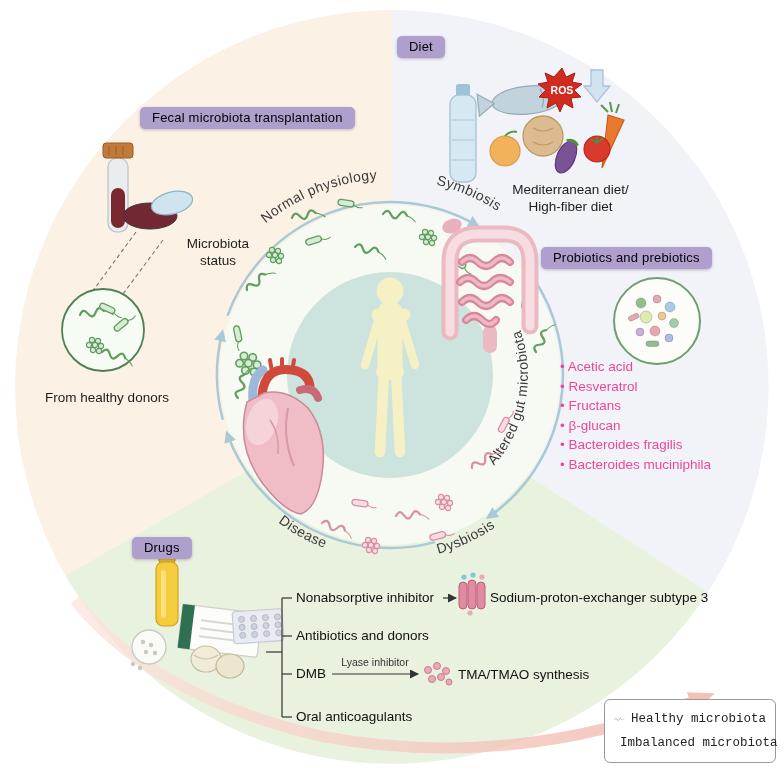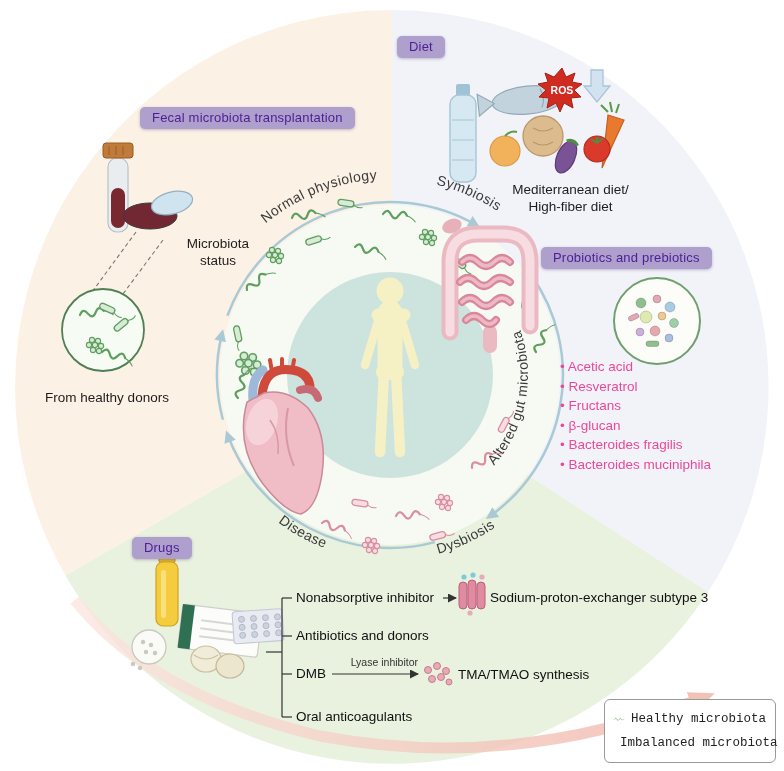--- a/index.html
+++ b/index.html
@@ -1,27 +1,27 @@
 <!DOCTYPE html>
 <html><head>
 <meta charset="utf-8">
 <style>
   * { margin:0; padding:0; box-sizing:border-box; }
   html,body { background:#ffffff; font-family:"Liberation Sans", sans-serif; }
   .stage { position:relative; width:784px; height:771px; background:#fff; overflow:hidden; }
   svg.bg { position:absolute; left:0; top:0; }
-  .badge { position:absolute; background:#ae9fcd; color:#4c1d95; font-size:13px;
+  .badge { position:absolute; background:#ae9fcd; color:#000000; font-size:13px;
            padding:3px 12px 4px; border-radius:5px; letter-spacing:.2px;
            box-shadow:0 1px 3px rgba(90,70,120,.35); white-space:nowrap; }
   .cap { position:absolute; color:#1d1d1d; font-size:13.5px; text-align:center; line-height:1.25; }
   .plist { position:absolute; left:560px; top:357px; font-size:13.5px; color:#ec4899; }
   .plist .row { line-height:19.5px; white-space:nowrap; }
   .plist .row::before { content:"• "; }
   .dlabel { position:absolute; font-size:13.5px; color:#101010; white-space:nowrap; }
-  .dsmall { position:absolute; font-size:10.5px; color:#333; text-align:right; }
+  .dsmall { position:absolute; font-size:10.5px; color:#333; text-align:center; }
   .legend-box { position:absolute; left:604px; top:699px; width:172px; height:64px;
                 background:#fff; border:1.3px solid #999; border-radius:6px;
                 padding:7px 9px; display:flex; flex-direction:column; justify-content:space-around; }
   .legend-row { display:flex; align-items:center; gap:6px; font-size:12.5px; color:#222; white-space:nowrap;font-family:Liberation Mono, monospace; }
   .curved { font-size:14px; fill:#3a3a3a; letter-spacing:.4px; }
   .g-mic { stroke:#5f9e5f; fill:#d7ebd7; }
   .p-mic { stroke:#d98fa0; fill:#f7dde3; }
 </style>
 </head>
 <body>

